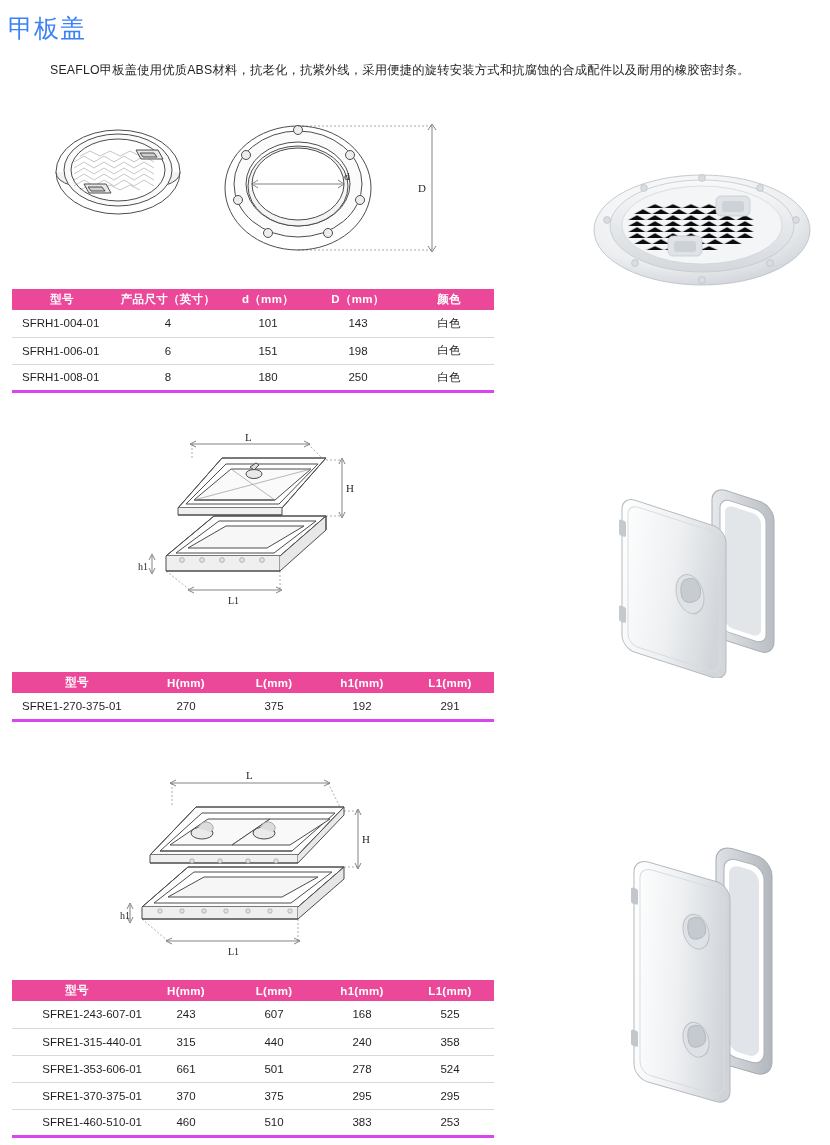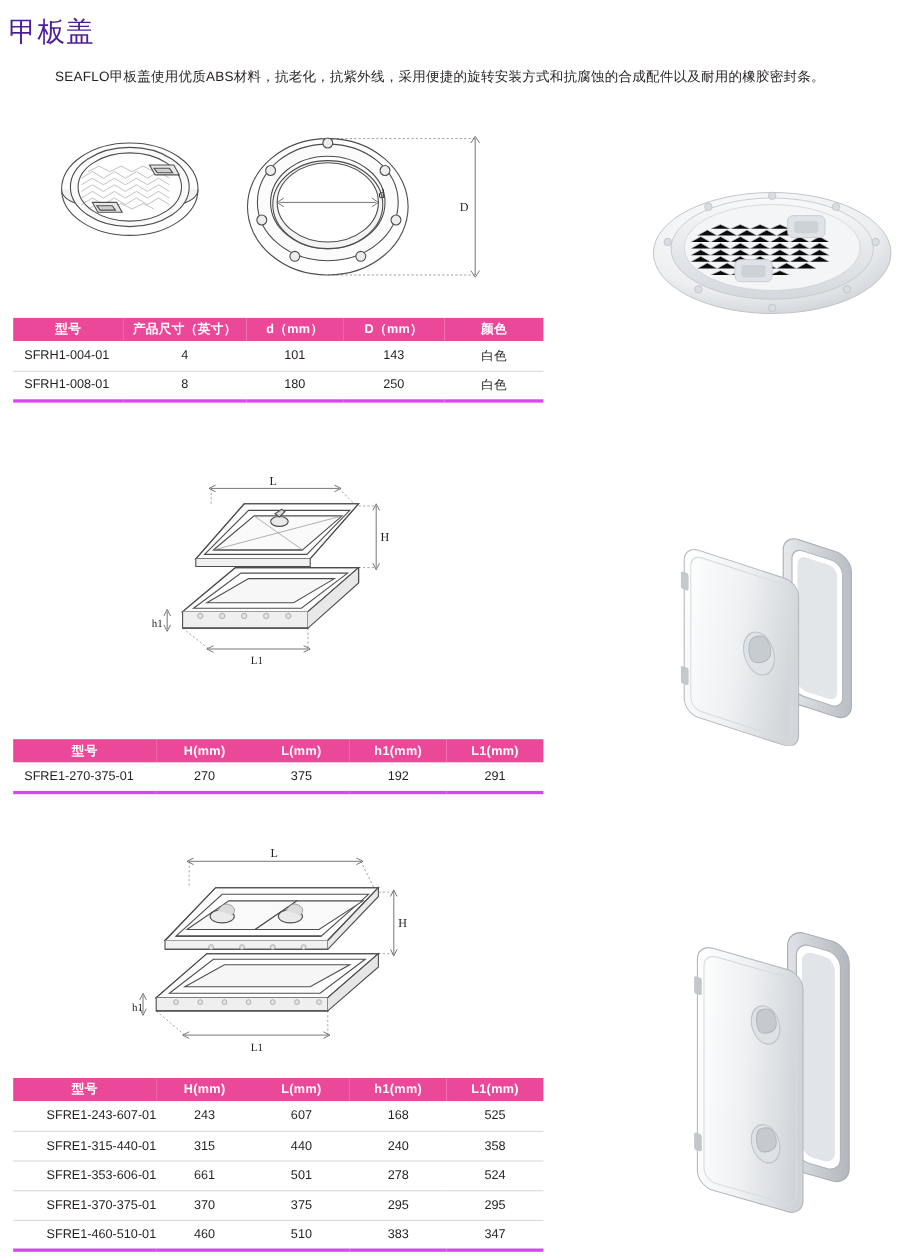--- a/index.html
+++ b/index.html
@@ -16,21 +16,21 @@
   }
   .page { position: relative; width: 830px; height: 1145px; }
 
   
   .title {
     position: absolute;
     left: 8px; top: 12px;
     font-size: 25px;
     font-weight: 400;
     letter-spacing: 1px;
-    color: #4c1d95;
+    color: #3b82f6;
   }
   .intro {
     position: absolute;
     left: 14px; top: 62px;
     width: 810px;
     font-size: 12.3px;
     letter-spacing: 0.2px;
     color: #231f20;
     white-space: nowrap;
     margin-left: 36px;
@@ -234,20 +234,27 @@
     </thead>
     <tbody>
       <tr>
         <td>SFRH1-004-01</td>
         <td>4</td>
         <td>101</td>
         <td>143</td>
         <td>白色</td>
       </tr>
       <tr>
+        <td>SFRH1-006-01</td>
+        <td>6</td>
+        <td>151</td>
+        <td>198</td>
+        <td>白色</td>
+      </tr>
+      <tr>
         <td>SFRH1-008-01</td>
         <td>8</td>
         <td>180</td>
         <td>250</td>
         <td>白色</td>
       </tr>
     </tbody>
   </table>
 
   <div class="fig" id="fig-hatch1-line">
@@ -532,18 +539,18 @@
         <td>370</td>
         <td>375</td>
         <td>295</td>
         <td>295</td>
       </tr>
       <tr>
         <td>SFRE1-460-510-01</td>
         <td>460</td>
         <td>510</td>
         <td>383</td>
-        <td>347</td>
+        <td>253</td>
       </tr>
     </tbody>
   </table>
 
 </div>
 
 </body></html>

